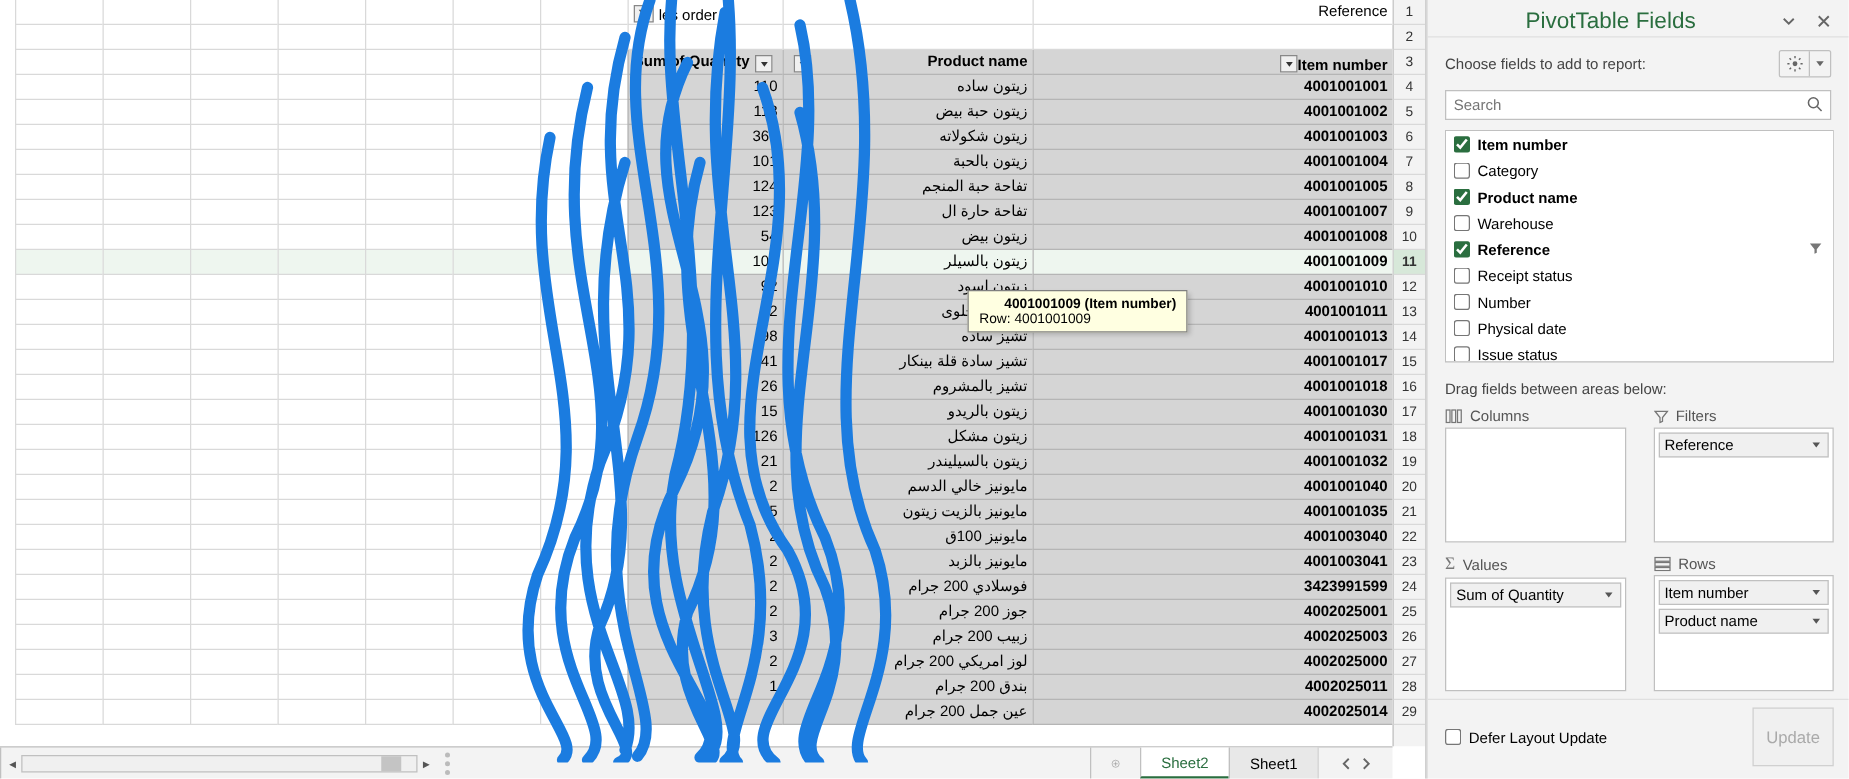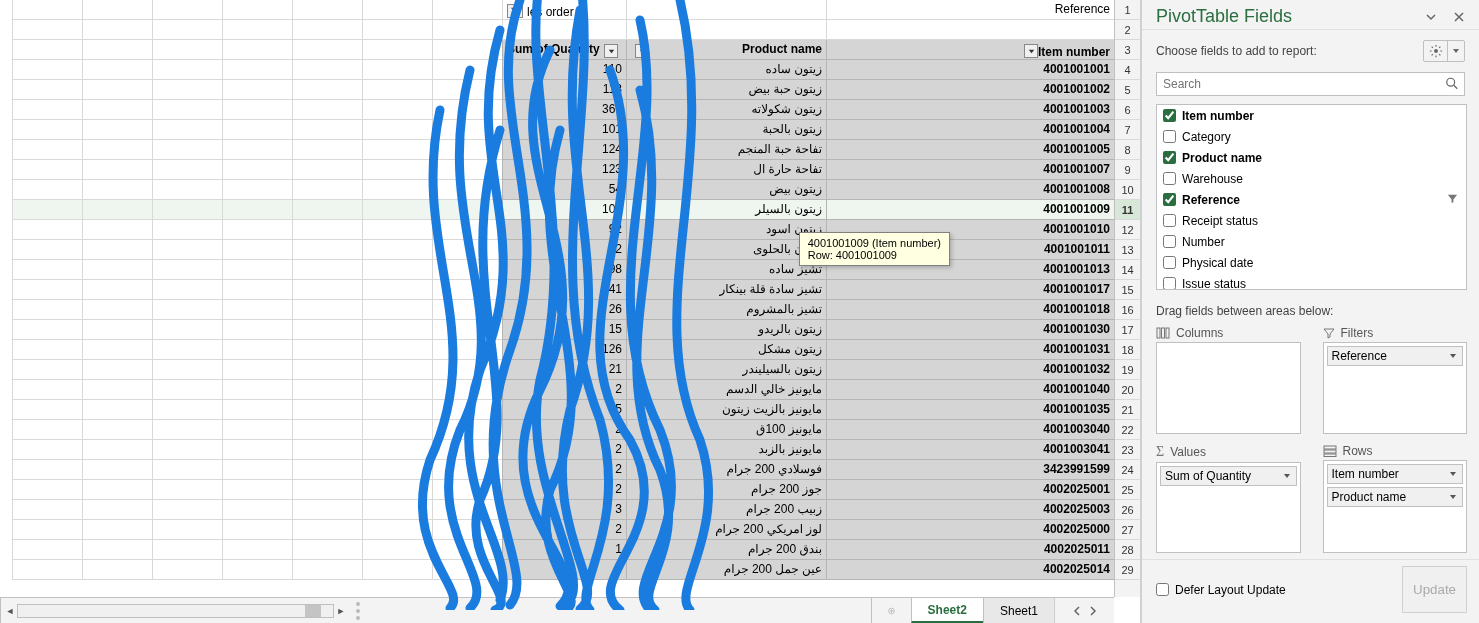--- a/index.html
+++ b/index.html
@@ -37,20 +37,21 @@
     display: flex;
     align-items: center;
     padding: 6px 10px 2px 14px;
     border-bottom: 1px solid #e0e0e0;
   }
   .pane-title {
     font-size: 18px;
     color: #2a6e3f;
     font-weight: 400;
     flex: 1;
+    text-align: center;
   }
   .pane-icons { display: flex; gap: 8px; }
   .icon-btn {
     width: 20px; height: 20px;
     display:flex; align-items:center; justify-content:center;
     color: #555;
     cursor: pointer;
   }
   .pane-subtitle {
     padding: 10px 14px 6px;
@@ -243,21 +244,21 @@
   
   .tooltip {
     position:absolute;
     background:#ffffe1;
     border:1px solid #808080;
     padding:4px 8px;
     font-size:11px;
     box-shadow:2px 2px 4px rgba(0,0,0,.2);
     z-index:50;
   }
-  .tooltip .tline1 { font-weight:400; }
+  .tooltip .tline1 { font-weight:700;margin-left:20px; }
 
   
   .sheet-tabs {
     position:absolute;
     left:0; right:26px; bottom:0;
     height:26px;
     background:#f3f3f3;
     border-top:1px solid #c0c0c0;
     display:flex;
     flex-direction:row-reverse;
@@ -271,21 +272,21 @@
   }
   .tab {
     padding: 4px 16px;
     border-left:1px solid #c0c0c0;
     background:#e8e8e8;
     cursor:pointer;
     display:flex; align-items:center;
   }
   .tab.active {
     background:#fff;
-    font-weight:700;
+    font-weight:400;
     border-bottom:2px solid #2a6e3f;
     color:#2a6e3f;
   }
   .tab.add {
     background:transparent;
     display:flex; align-items:center; justify-content:center;
     width:40px;
   }
   .left-filler { flex:1; border-left:none; display:flex; align-items:center; }
   .hscroll {

